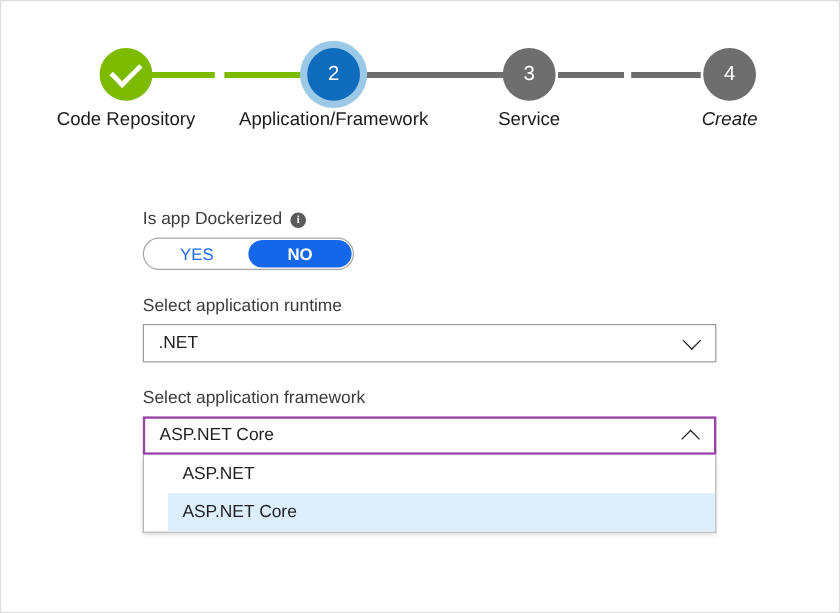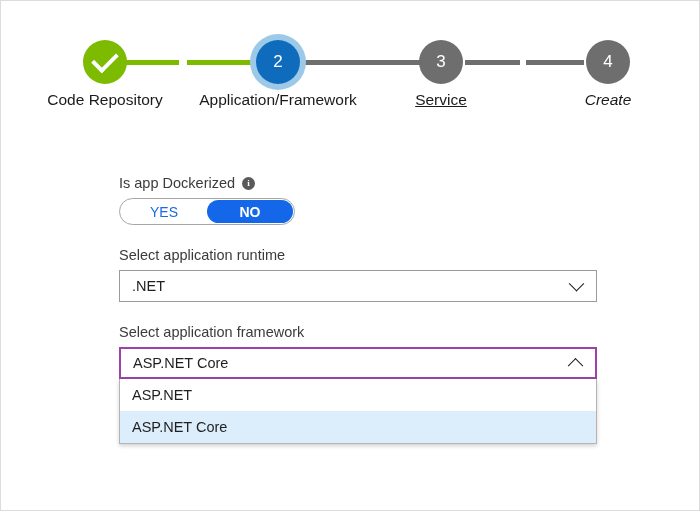--- a/index.html
+++ b/index.html
@@ -91,21 +91,21 @@
   .step-label {
     position: absolute;
     top: 72px;
     font-size: 15.5px;
     color: #1a1a1a;
     white-space: nowrap;
     text-align: center;
   }
   .lab-1 { left: 104px; transform: translateX(-50%); }
   .lab-2 { left: 277px; transform: translateX(-50%); }
-  .lab-3 { left: 440px; transform: translateX(-50%); text-decoration: underline; }
+  .lab-3 { left: 440px; transform: translateX(-50%); }
   .lab-4 { left: 607px; transform: translateX(-50%); font-style: italic; }
 
   
   .heading {
     position: absolute;
     top: 121px;
     left: 0;
     width: 700px;
     text-align: center;
     font-size: 19px;
@@ -209,20 +209,21 @@
   .spacer-22 { height: 22px; }
 
   
   .dropdown {
     position: relative;
     border: 1px solid #b4b4b4;
     border-top: none;
     background: #ffffff;
     box-shadow: 0 2px 4px rgba(0,0,0,0.18);
     box-sizing: border-box;
+    padding-left: 20px;
   }
   .dd-item {
     height: 32px;
     display: flex;
     align-items: center;
     padding: 0 12px;
     font-size: 14.5px;
     color: #1f1f1f;
     box-sizing: border-box;
   }

